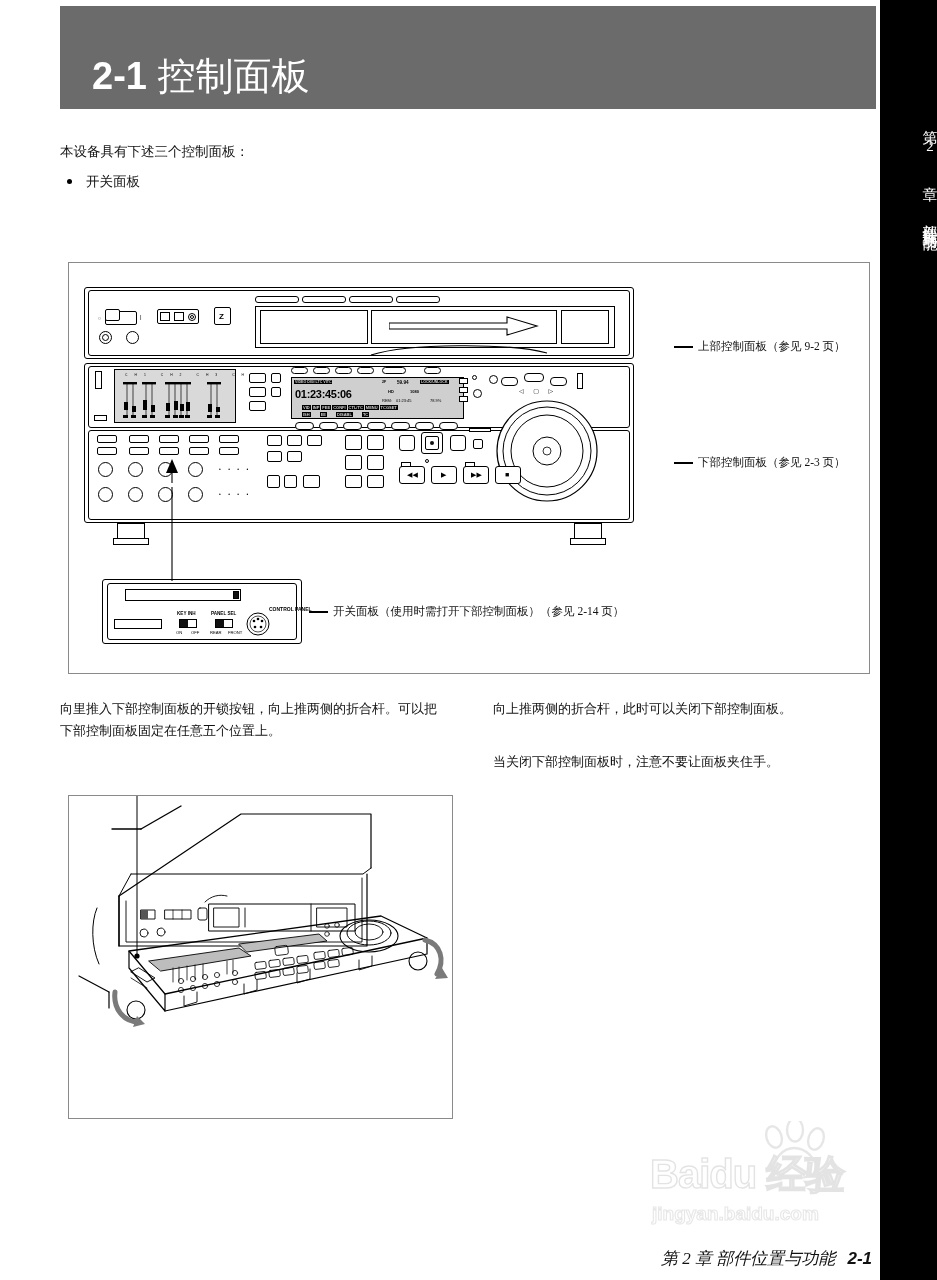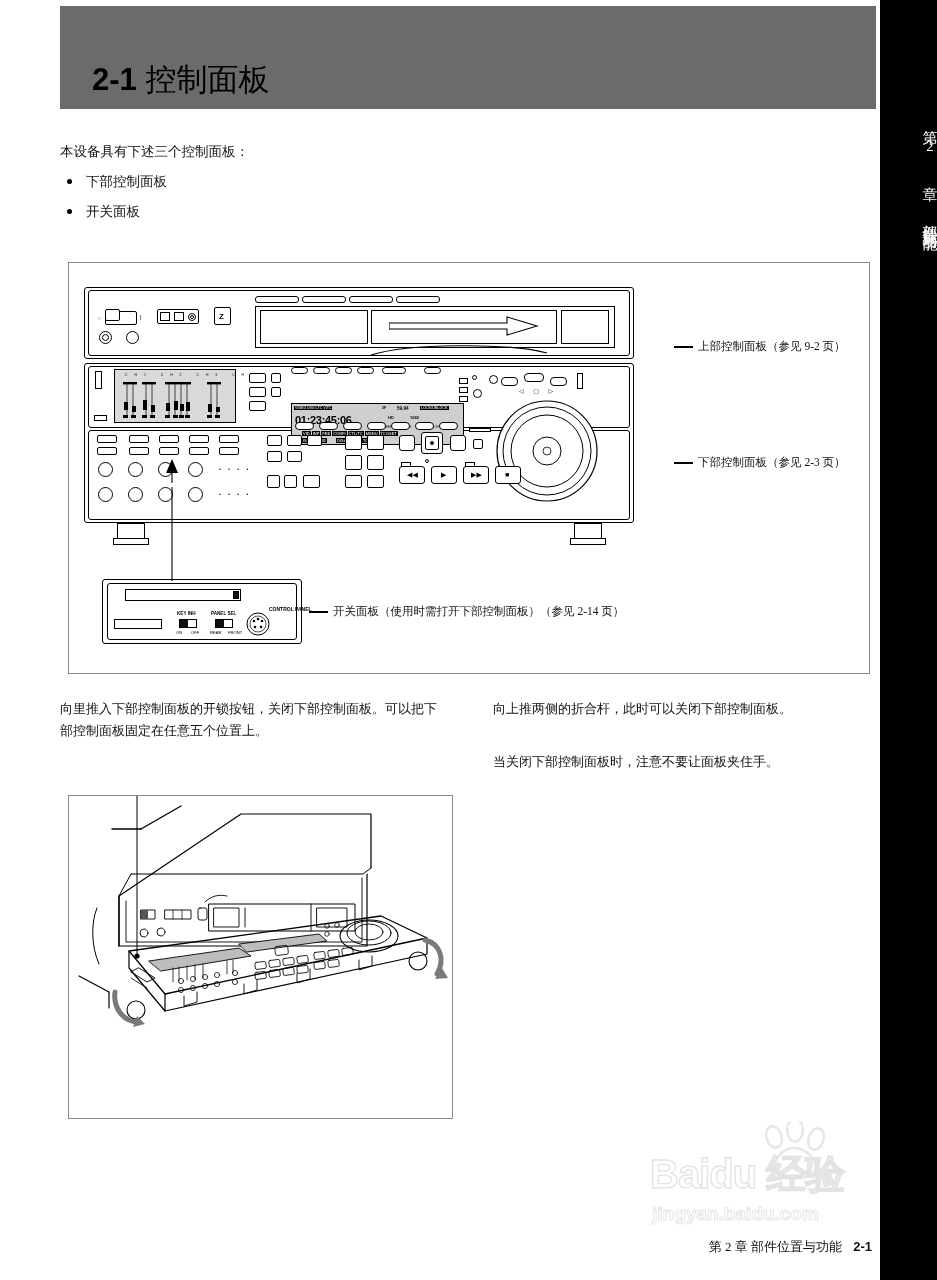--- a/index.html
+++ b/index.html
@@ -28,21 +28,21 @@
     white-space:pre;
   }
 
   
   .banner{
     position:absolute;left:60px;top:6px;width:816px;height:103px;
     background:#6b6b6b;
   }
   .banner-title{
     position:absolute;left:32px;bottom:14px;
-    color:#000000;font-size:31px;line-height:1;
+    color:#ffffff;font-size:38px;line-height:1;
     font-family:"Liberation Sans","DejaVu Sans",sans-serif;
     white-space:pre;
   }
   .banner-title .num{font-weight:bold;}
 
   
   .intro{
     position:absolute;left:60px;top:142px;width:420px;
     font-size:13.5px;line-height:1.55;
   }
@@ -89,22 +89,22 @@
 
   
   .figbox2{
     position:absolute;left:68px;top:795px;width:383px;height:322px;
     border:1px solid #8a8a8a;background:#fff;
   }
   .fig2cap{position:absolute;left:100px;top:826px;font-size:11.5px;white-space:nowrap;}
 
   
   .footer{
-    position:absolute;right:65px;bottom:24px;
-    font-size:13px;white-space:nowrap;
+    position:absolute;right:65px;bottom:10px;
+    font-size:17px;white-space:nowrap;font-style:italic;
   }
   .footer .pg{font-family:"Liberation Sans","DejaVu Sans",sans-serif;font-weight:bold;}
 
   
   .wm{position:absolute;left:650px;top:1125px;width:250px;height:115px;opacity:.5;pointer-events:none;}
   .wm-main{
     position:absolute;left:0;top:22px;
     font-family:"Liberation Sans","DejaVu Sans",sans-serif;
     font-size:40px;font-weight:bold;
     color:transparent;-webkit-text-stroke:1.4px #c9c9c9;
@@ -142,21 +142,20 @@
     <div class="chapter-tab-text">第 2 章  部件位置与功能</div>
   </div>
 
   <div class="banner">
     <div class="banner-title"><span class="num">2-1</span> <span>控制面板</span></div>
   </div>
 
   <div class="intro">
     <div>本设备具有下述三个控制面板：</div>
     <ul class="bullets">
-      <li>下部控制面板</li>
       <li>开关面板</li>
     </ul>
   </div>
 
   <div class="figbox">
 
     <div class="sh r3" style="left:15px;top:24px;width:550px;height:72px;"></div>
     <div class="sh r3 thin" style="left:19px;top:27px;width:542px;height:66px;"></div>
 
     <div class="sh r2" style="left:36px;top:48px;width:32px;height:14px;"></div>
@@ -249,21 +248,21 @@
     <div class="sbtn" style="left:202px;top:110px;width:10px;height:10px;"></div>
     <div class="sbtn" style="left:202px;top:124px;width:10px;height:10px;"></div>
 
     <div class="sbtn" style="left:222px;top:104px;width:17px;height:7px;border-radius:4px;"></div>
     <div class="sbtn" style="left:244px;top:104px;width:17px;height:7px;border-radius:4px;"></div>
     <div class="sbtn" style="left:266px;top:104px;width:17px;height:7px;border-radius:4px;"></div>
     <div class="sbtn" style="left:288px;top:104px;width:17px;height:7px;border-radius:4px;"></div>
     <div class="sbtn" style="left:313px;top:104px;width:24px;height:7px;border-radius:4px;"></div>
     <div class="sbtn" style="left:355px;top:104px;width:17px;height:7px;border-radius:4px;"></div>
 
-    <div class="lcd" style="left:222px;top:114px;width:173px;height:42px;margin-top:26px;">
+    <div class="lcd" style="left:222px;top:114px;width:173px;height:42px;">
       <div class="tiny" style="left:2px;top:2px;">
         <span class="inv">VIDEO  DIGI  LTC  VITC</span>
       </div>
       <div class="tiny" style="left:90px;top:2px;">2F</div>
       <div class="tiny" style="left:105px;top:2px;font-size:4.6px;">59.94</div>
       <div class="tiny" style="left:128px;top:2px;"><span class="inv">LOCK/UNLOCK</span></div>
       <div class="tc">01:23:45:06</div>
       <div class="tiny2" style="left:96px;top:11px;font-weight:bold;">HD</div>
       <div class="tiny2" style="left:118px;top:11px;font-weight:bold;">1080</div>
       <div class="tiny2" style="left:90px;top:20px;">REM:</div>
@@ -420,21 +419,21 @@
   <div class="callout" style="left:698px;top:455px;">
     <span class="lead"></span>
     <span>下部控制面板（参见 2-3 页）</span>
   </div>
   <div class="callout" style="left:333px;top:604px;">
     <span class="lead"></span>
     <span>开关面板（使用时需打开下部控制面板）（参见 2-14 页）</span>
   </div>
 
   <div class="col" style="left:60px;top:698px;width:380px;">
-    <div>向里推入下部控制面板的开锁按钮，关闭下部控制面板。可以把下部控制面板固定在任意五个位置上。</div>
+    <div>向里推入下部控制面板的开锁按钮，向上推两侧的折合杆。可以把下部控制面板固定在任意五个位置上。</div>
   </div>
 
   <div class="col" style="left:493px;top:698px;width:375px;">
     <div>向上推两侧的折合杆，此时可以关闭下部控制面板。</div>
     <div style="height:20px;"></div>
     <div style="margin-top:11px;">当关闭下部控制面板时，注意不要让面板夹住手。</div>
   </div>
 
   <div class="fig2cap">下部控制面板的开锁按钮</div>
   <div class="figbox2">

